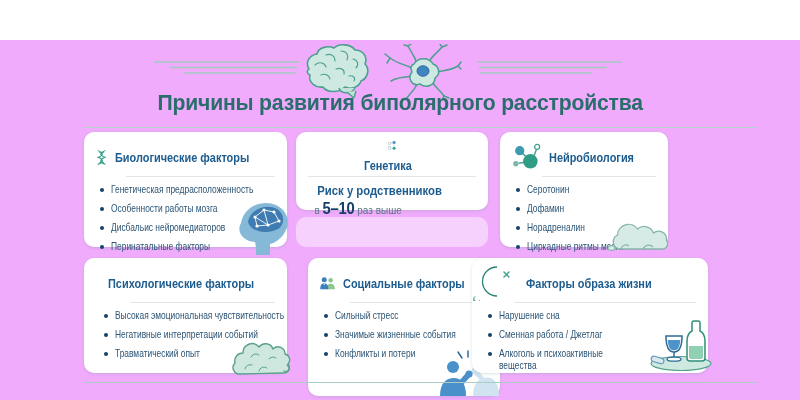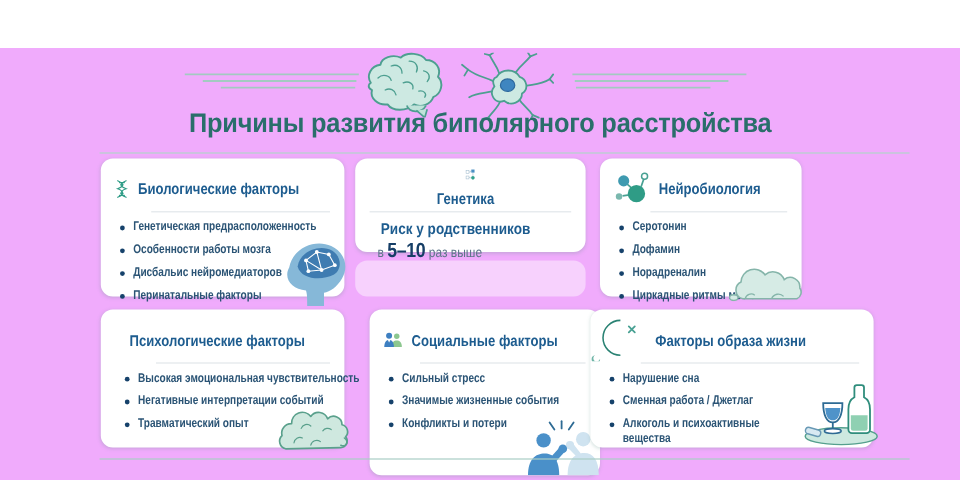--- a/index.html
+++ b/index.html
@@ -30,21 +30,20 @@
   .card-title{
     font-size:13px;font-weight:bold;color:#1d5c8f;white-space:nowrap;
   }
   .cx{display:inline-block;transform:scaleX(0.84);transform-origin:0 50%;}
   .head-rule{height:1px;background:#e2e7ea;margin:3px 0 0 0;}
   .head-rule.indent{margin-left:30px;}
   ul.factors{list-style:none;margin:7px 0 0 0;padding:0 0 0 4px;}
   ul.factors li{
     display:flex;align-items:flex-start;gap:7px;
     margin-bottom:7.5px;
-    font-weight:bold;
   }
   ul.factors .dot{
     flex:0 0 auto;width:4px;height:4px;border-radius:50%;
     background:#16426b;margin-top:4px;
   }
   ul.factors .txt{
     font-size:10.5px;line-height:11.5px;color:#2b5475;
     display:inline-block;transform:scaleX(0.8);transform-origin:0 0;white-space:nowrap;
   }
   ul.factors .txt.wrap{white-space:normal;max-width:155px;}
@@ -311,21 +310,21 @@
       </g>
       <g fill="#4a90c9">
         <circle cx="15" cy="17" r="6"></circle>
         <path d="M2,46 C2,33 8,28 16,28 C23,28 28,33 28,46 Z"></path>
         <path d="M20,32 L29,22 L33,26 L24,36 Z"></path>
         <circle cx="31" cy="24" r="3.6"></circle>
       </g>
     </svg>
   </div>
 
-  <div class="card" style="left:492px;top:218px;width:236px;height:115px;">
+  <div class="card" style="left:472px;top:218px;width:236px;height:115px;">
     <div class="card-head">
       <svg style="margin-left:-16px;" width="50" height="36" viewBox="0 0 50 36">
         <path d="M29,2 A14.5,14.5 0 1 0 29,31 A11.5,11.5 0 1 1 29,2 Z" fill="#3fa291" stroke="#2a8273" stroke-width="1.3"></path>
         <g stroke="#49a193" stroke-width="1.5" stroke-linecap="round">
           <line x1="36" y1="7" x2="41" y2="12"></line>
           <line x1="41" y1="7" x2="36" y2="12"></line>
         </g>
         <path d="M8,31 a3.5,3.5 0 1 0 4,3 a2.8,2.8 0 1 1 -4,-3 Z" fill="#6fb5a7"></path>
       </svg>
       <span class="card-title"><span class="cx">Факторы образа жизни</span></span>

